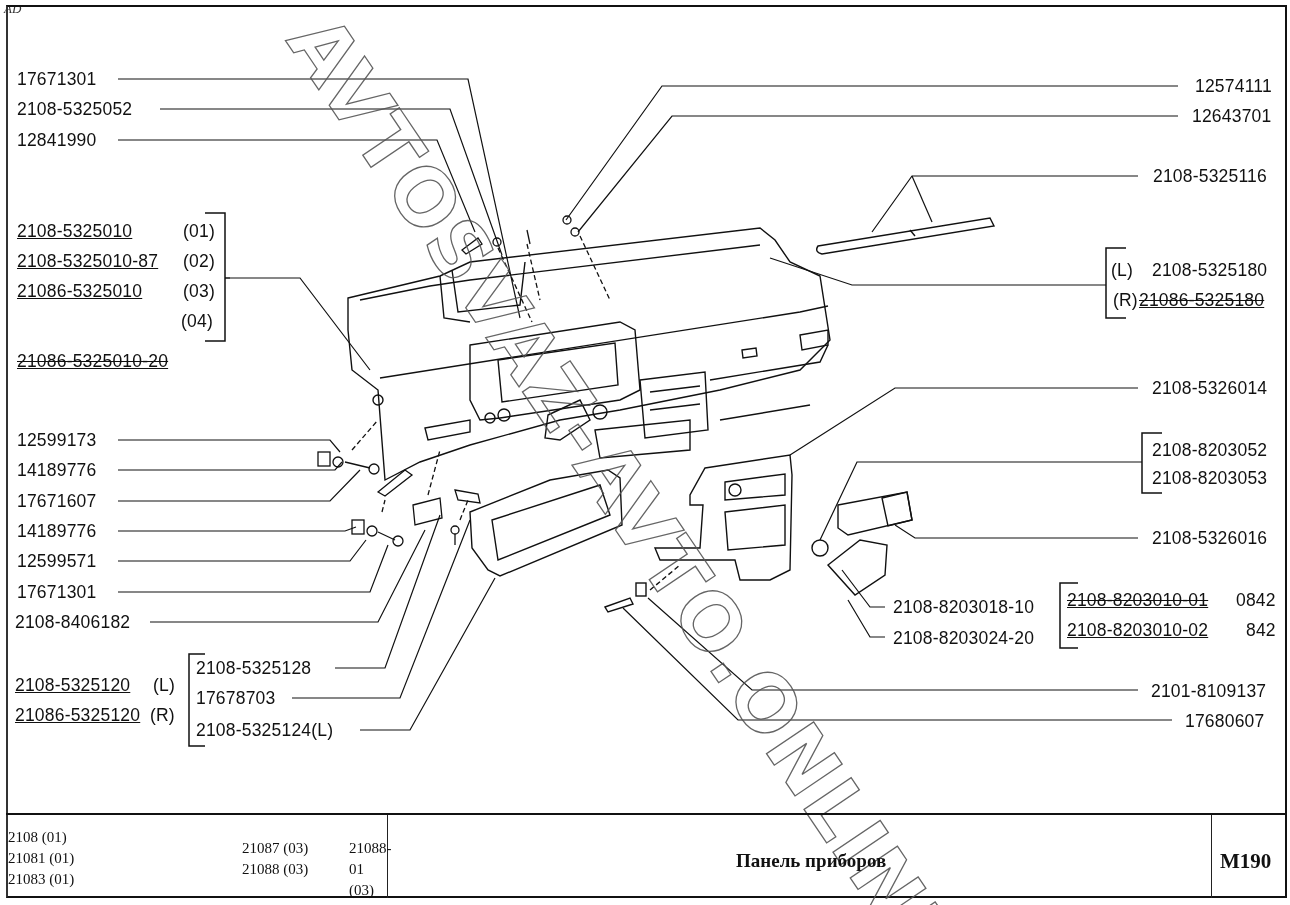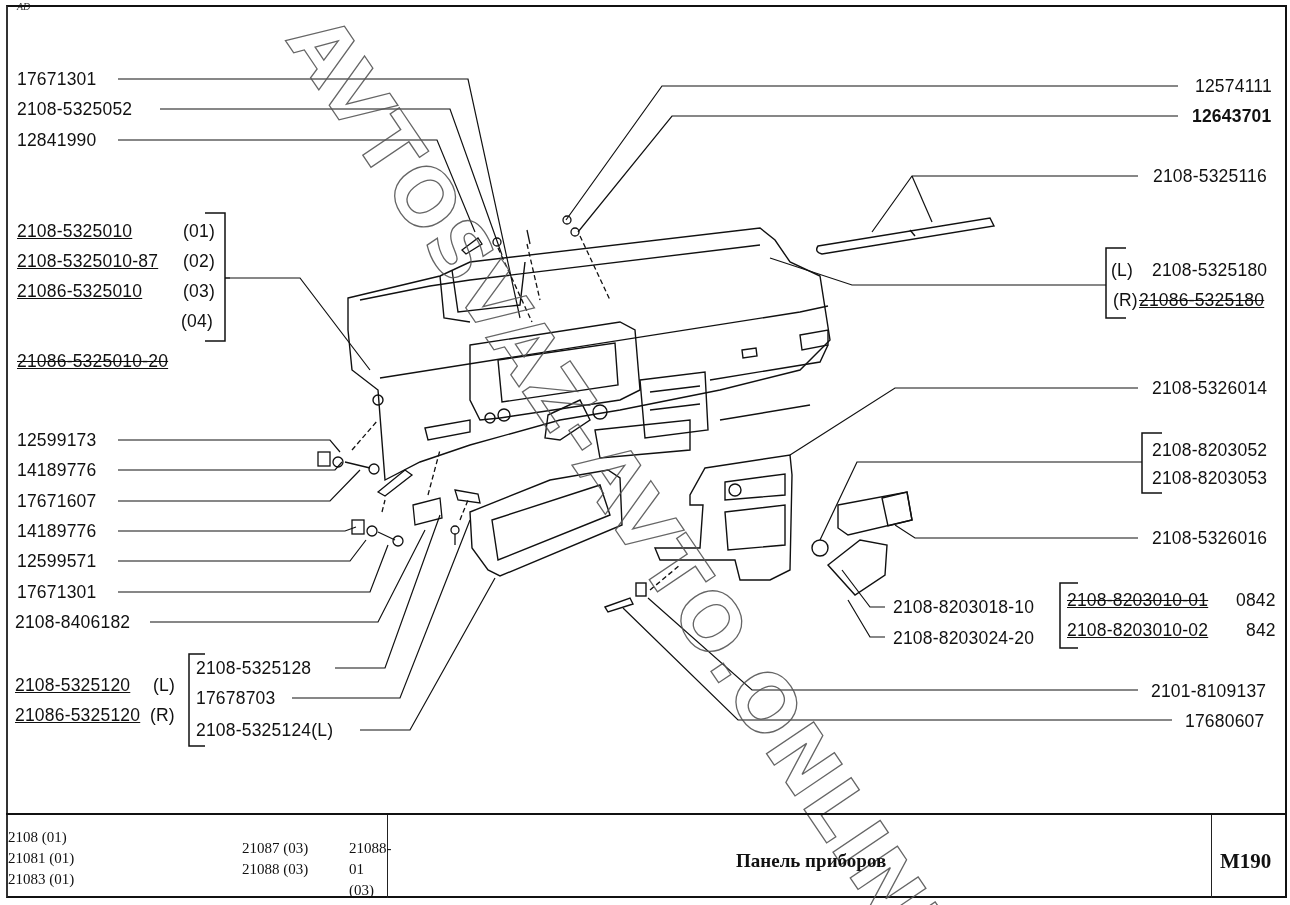--- a/index.html
+++ b/index.html
@@ -1,18 +1,18 @@
 <!DOCTYPE html>
 <html><head>
 <meta charset="utf-8">
 <style>
   html,body{margin:0;padding:0;background:#ffffff;}
   body{width:1290px;height:905px;position:relative;overflow:hidden;font-family:"Liberation Sans",sans-serif;color:#111;}
   .frame{position:absolute;left:6px;top:5px;width:1281px;height:893px;box-sizing:border-box;border:2px solid #111;border-left:2px solid #333;}
-  .corner-mark{position:absolute;left:17px;top:1px;font-family:"Liberation Serif",serif;font-style:italic;font-size:10px;color:#333;}
+  .corner-mark{position:absolute;left:4px;top:1px;font-family:"Liberation Serif",serif;font-style:italic;font-size:13px;color:#333;}
   .lbl{position:absolute;font-size:17.5px;line-height:20px;white-space:nowrap;letter-spacing:0.2px;}
   .u{text-decoration:underline;}
   .ustrike{text-decoration:underline line-through;}
   svg.drawing{position:absolute;left:0;top:0;}
   .footer{position:absolute;left:6px;top:813px;width:1281px;height:85px;border-top:2px solid #111;box-sizing:border-box;}
   .fcell{position:absolute;top:0;height:83px;border-right:1.5px solid #222;box-sizing:border-box;}
   .models{font-family:"Liberation Serif",serif;font-size:15px;line-height:21px;position:absolute;}
   .title{position:absolute;font-family:"Liberation Serif",serif;font-weight:bold;font-size:19px;}
   .code{position:absolute;font-family:"Liberation Serif",serif;font-weight:bold;font-size:21px;}
   .wm{position:absolute;left:345px;top:0px;font-family:"DejaVu Sans",sans-serif;font-weight:bold;font-size:78px;letter-spacing:2px;color:transparent;-webkit-text-stroke:1.3px #555;transform-origin:0 0;transform:rotate(56deg);white-space:nowrap;opacity:0.9;}
@@ -174,21 +174,21 @@
 <div class="lbl u" style="left:15px;top:675px;">2108-5325120</div>
 <div class="lbl" style="left:153px;top:675px;">(L)</div>
 <div class="lbl u" style="left:15px;top:705px;">21086-5325120</div>
 <div class="lbl" style="left:150px;top:705px;">(R)</div>
 
 <div class="lbl" style="left:196px;top:658px;">2108-5325128</div>
 <div class="lbl" style="left:196px;top:688px;">17678703</div>
 <div class="lbl" style="left:196px;top:720px;">2108-5325124(L)</div>
 
 <div class="lbl" style="left:1195px;top:76px;">12574111</div>
-<div class="lbl" style="left:1192px;top:106px;font-weight:bold;">12643701</div>
+<div class="lbl" style="left:1192px;top:106px;">12643701</div>
 <div class="lbl" style="left:1153px;top:166px;">2108-5325116</div>
 
 <div class="lbl" style="left:1111px;top:260px;">(L)</div>
 <div class="lbl" style="left:1152px;top:260px;">2108-5325180</div>
 <div class="lbl" style="left:1113px;top:290px;">(R)</div>
 <div class="lbl ustrike" style="left:1139px;top:290px;">21086-5325180</div>
 
 <div class="lbl" style="left:1152px;top:378px;">2108-5326014</div>
 <div class="lbl" style="left:1152px;top:440px;">2108-8203052</div>
 <div class="lbl" style="left:1152px;top:468px;">2108-8203053</div>

